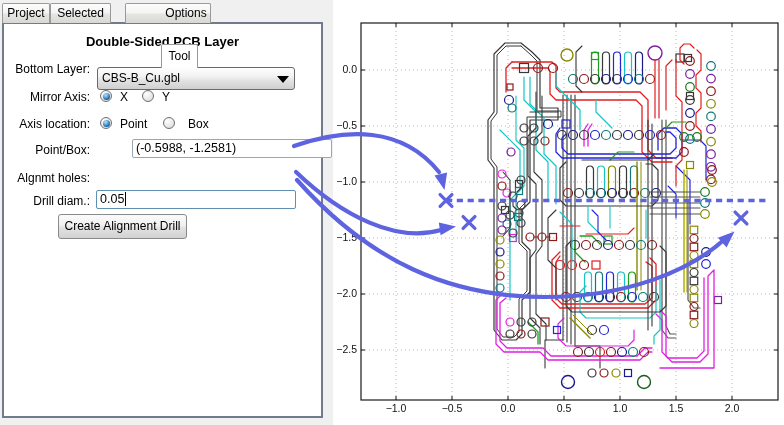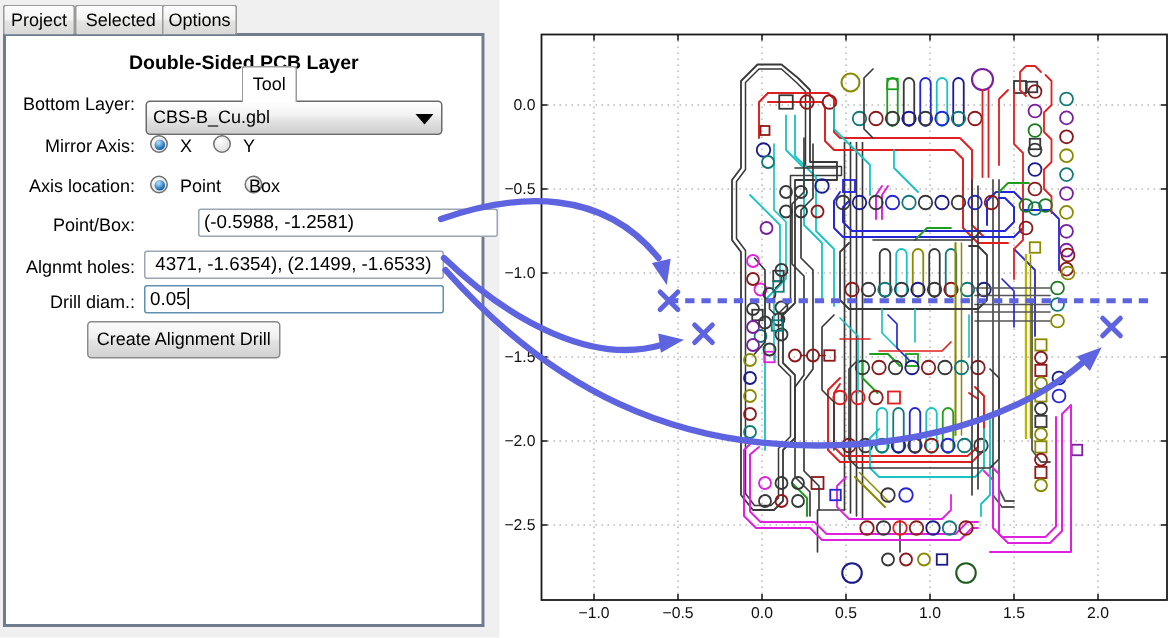--- a/index.html
+++ b/index.html
@@ -24,42 +24,41 @@
 #plot{position:absolute;left:330px;top:0;width:454px;height:425px;}
 #overlay{position:absolute;left:0;top:0;width:784px;height:425px;z-index:10;pointer-events:none;}
 .grid{stroke:#b8b8b8;stroke-width:1;stroke-dasharray:1 3;}
 .tick{stroke:#111;stroke-width:1;}
 .tlab{font-size:10.5px;fill:#111;font-family:"Liberation Sans",sans-serif;}
 </style></head>
 <body>
 <div id="leftw">
   <div class="tab" style="left:2px;width:46px;">Project</div>
   <div class="tab" style="left:50px;width:59px;">Selected</div>
-  <div class="tab" style="left:108px;width:48px;">Options</div>
+  <div class="tab" style="left:125px;width:48px;padding-left:36px;">Options</div>
   <div class="tab active" style="left:161px;width:35px;">Tool</div>
   <div id="panel">
     <div style="position:absolute;left:0;top:10px;width:100%;text-align:center;font-size:13px;font-weight:bold;">Double-Sided PCB Layer</div>
     <div class="lab" style="left:-7px;top:38px;">Bottom Layer:</div>
     <div style="position:absolute;left:93px;top:43px;width:192px;height:21px;border:1px solid #6a6a6a;border-radius:3px;background:linear-gradient(#fefefe,#f2f2f2 40%,#e2e2e2 60%,#cfcfcf);font-size:12px;line-height:21px;padding-left:4px;">CBS-B_Cu.gbl
       <span style="position:absolute;right:5px;top:8px;width:0;height:0;border-left:6.5px solid transparent;border-right:6.5px solid transparent;border-top:7.5px solid #000;"></span>
     </div>
     <div class="lab" style="left:-7px;top:66px;">Mirror Axis:</div>
     <div class="radio sel" style="left:96px;top:66px;"></div>
       <div class="rlab" style="left:116px;top:66px;">X</div>
     <div class="radio" style="left:138px;top:66px;"></div>
       <div class="rlab" style="left:158px;top:66px;">Y</div>
     <div class="lab" style="left:-7px;top:93px;">Axis location:</div>
     <div class="radio sel" style="left:96px;top:93px;"></div>
       <div class="rlab" style="left:116px;top:93px;">Point</div>
     <div class="radio" style="left:159px;top:93px;"></div>
-      <div class="rlab" style="left:162px;top:93px;text-align:center;">Box</div>
+      <div class="rlab" style="left:184px;top:93px;text-align:center;">Box</div>
     <div class="lab" style="left:-7px;top:119px;">Point/Box:</div>
     <div class="fld" style="top:115px;margin-left:36px;">(-0.5988, -1.2581)</div>
     <div class="lab" style="left:-7px;top:147px;">Algnmt holes:</div>
-    <div class="fld" style="top:143px;">&nbsp;4371, -1.6354), (2.1499, -1.6533)</div>
     <div class="lab" style="left:-7px;top:170px;">Drill diam.:</div>
     <div class="fld" style="top:166px;border-color:#5f90b0;">0.05<span style="border-left:1px solid #000;margin-left:1px;"></span></div>
     <div class="btn" style="left:54px;top:190px;width:127px;">Create Alignment Drill</div>
   </div>
 </div>
 <svg id="plot" viewBox="0 0 454 425">
 <line x1="66.0" y1="23" x2="66.0" y2="400" class="grid"></line>
 <line x1="66.0" y1="23" x2="66.0" y2="27" class="tick"></line>
 <line x1="66.0" y1="396" x2="66.0" y2="400" class="tick"></line>
 <text x="66.0" y="412" class="tlab" text-anchor="middle">−1.0</text>

